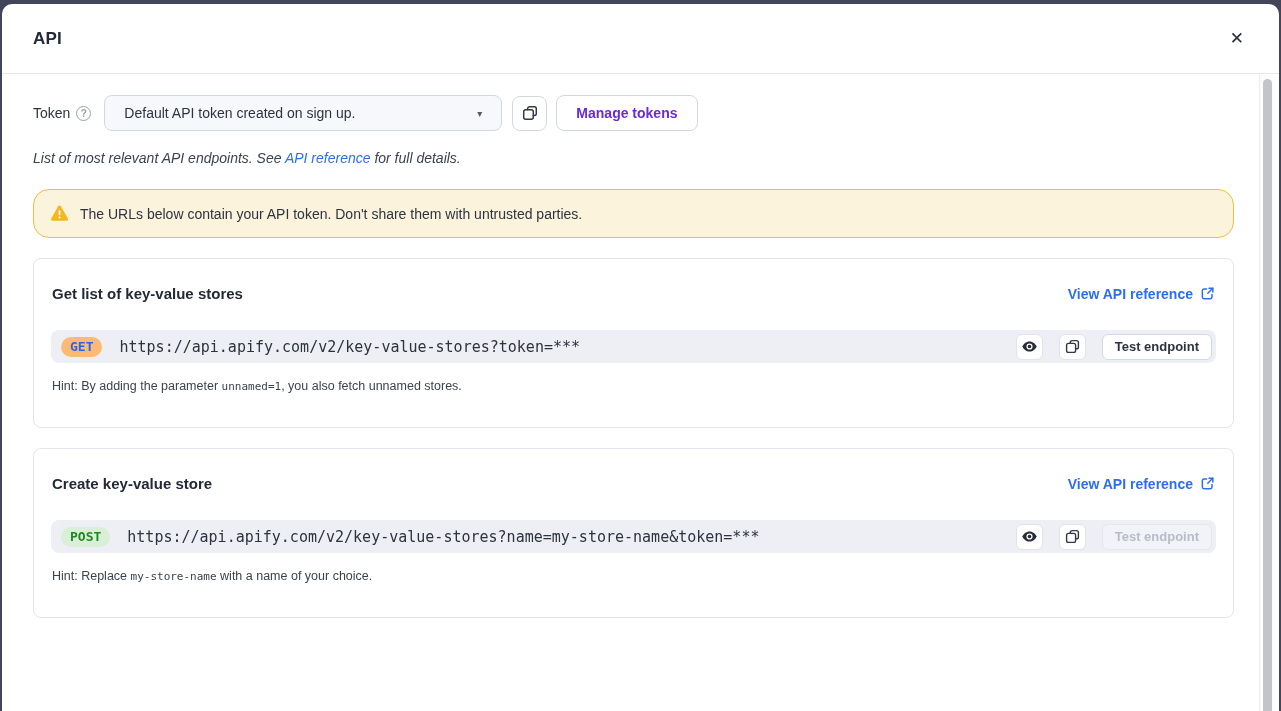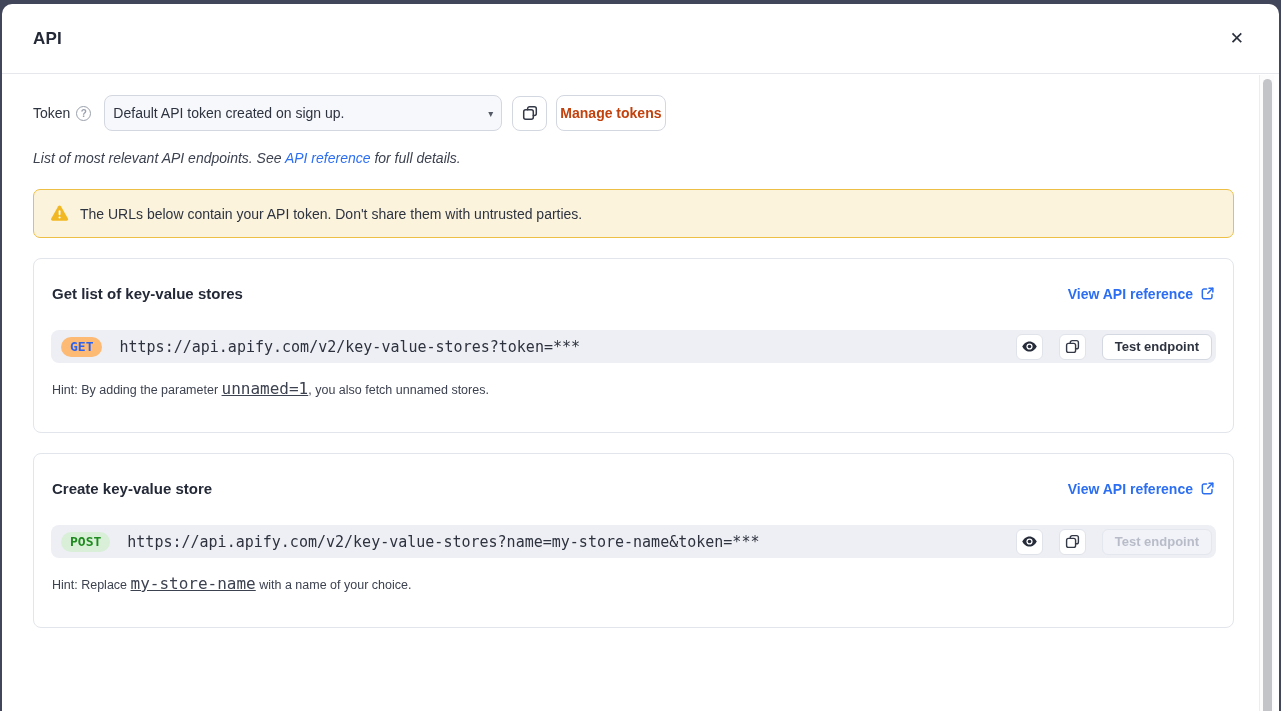--- a/index.html
+++ b/index.html
@@ -63,56 +63,56 @@
   .token-select {
     margin-left: 13px;
     width: 398px;
     height: 36px;
     background: #f7f8fb;
     border: 1px solid #d3d7e0;
     border-radius: 8px;
     display: flex;
     align-items: center;
     justify-content: space-between;
-    padding: 0 8px;
+    padding: 0 19px;
     font-size: 14px;
     color: #2e3340;
     cursor: pointer;
   }
   .caret { font-size: 10px; color: #555a66; }
   .icon-btn-lg {
     margin-left: 10px;
     width: 35px; height: 35px;
     background: #ffffff;
     border: 1px solid #d3d7e0;
     border-radius: 8px;
     display: flex; align-items: center; justify-content: center;
     cursor: pointer;
   }
   .manage-btn {
     margin-left: 9px;
     height: 36px;
-    padding: 0 3px;
+    padding: 0 19px;
     background: #ffffff;
     border: 1px solid #d3d7e0;
     border-radius: 8px;
     font-size: 14px;
     font-weight: 600;
-    color: #c2410c;
+    color: #6d28d9;
     cursor: pointer;
     text-align: right;
   }
   .intro-line { margin-top: 19px; font-size: 14px; color: #3d4250; font-style: italic; }
   .link { color: #2c6ef2; text-decoration: none; cursor: pointer; }
   
   .warning-banner {
     margin-top: 23px;
     border: 1px solid #edbf45;
     background: #fbf3dc;
-    border-radius: 7px;
+    border-radius: 16px;
     padding: 15px 16px;
     display: flex;
     align-items: center;
     gap: 11px;
     font-size: 14px;
     color: #2e3340;
     text-align: right;
   }
   
   .endpoint-card {
@@ -183,21 +183,21 @@
     color: #2e3340;
     cursor: pointer;
   }
   .test-btn.disabled {
     background: #f2f3f8;
     border-color: #e5e7ef;
     color: #b8bcc9;
     cursor: default;
   }
   .card-hint { margin-top: 16px; font-size: 12.5px; color: #3d4250; padding: 0 1px; }
-  .hint-code { font-family: "DejaVu Sans Mono", monospace; font-size: 16px; text-decoration: underline; }
+  .hint-code { font-family: "DejaVu Sans Mono", monospace; font-size: 11px; }
   
   .scrollbar-track {
     position: absolute;
     top: 71px; bottom: 0; right: 5px;
     width: 15px;
     background: #fcfcfc;
     border-left: 1px solid #ededef;
   }
   .scrollbar-thumb {
     position: absolute;

